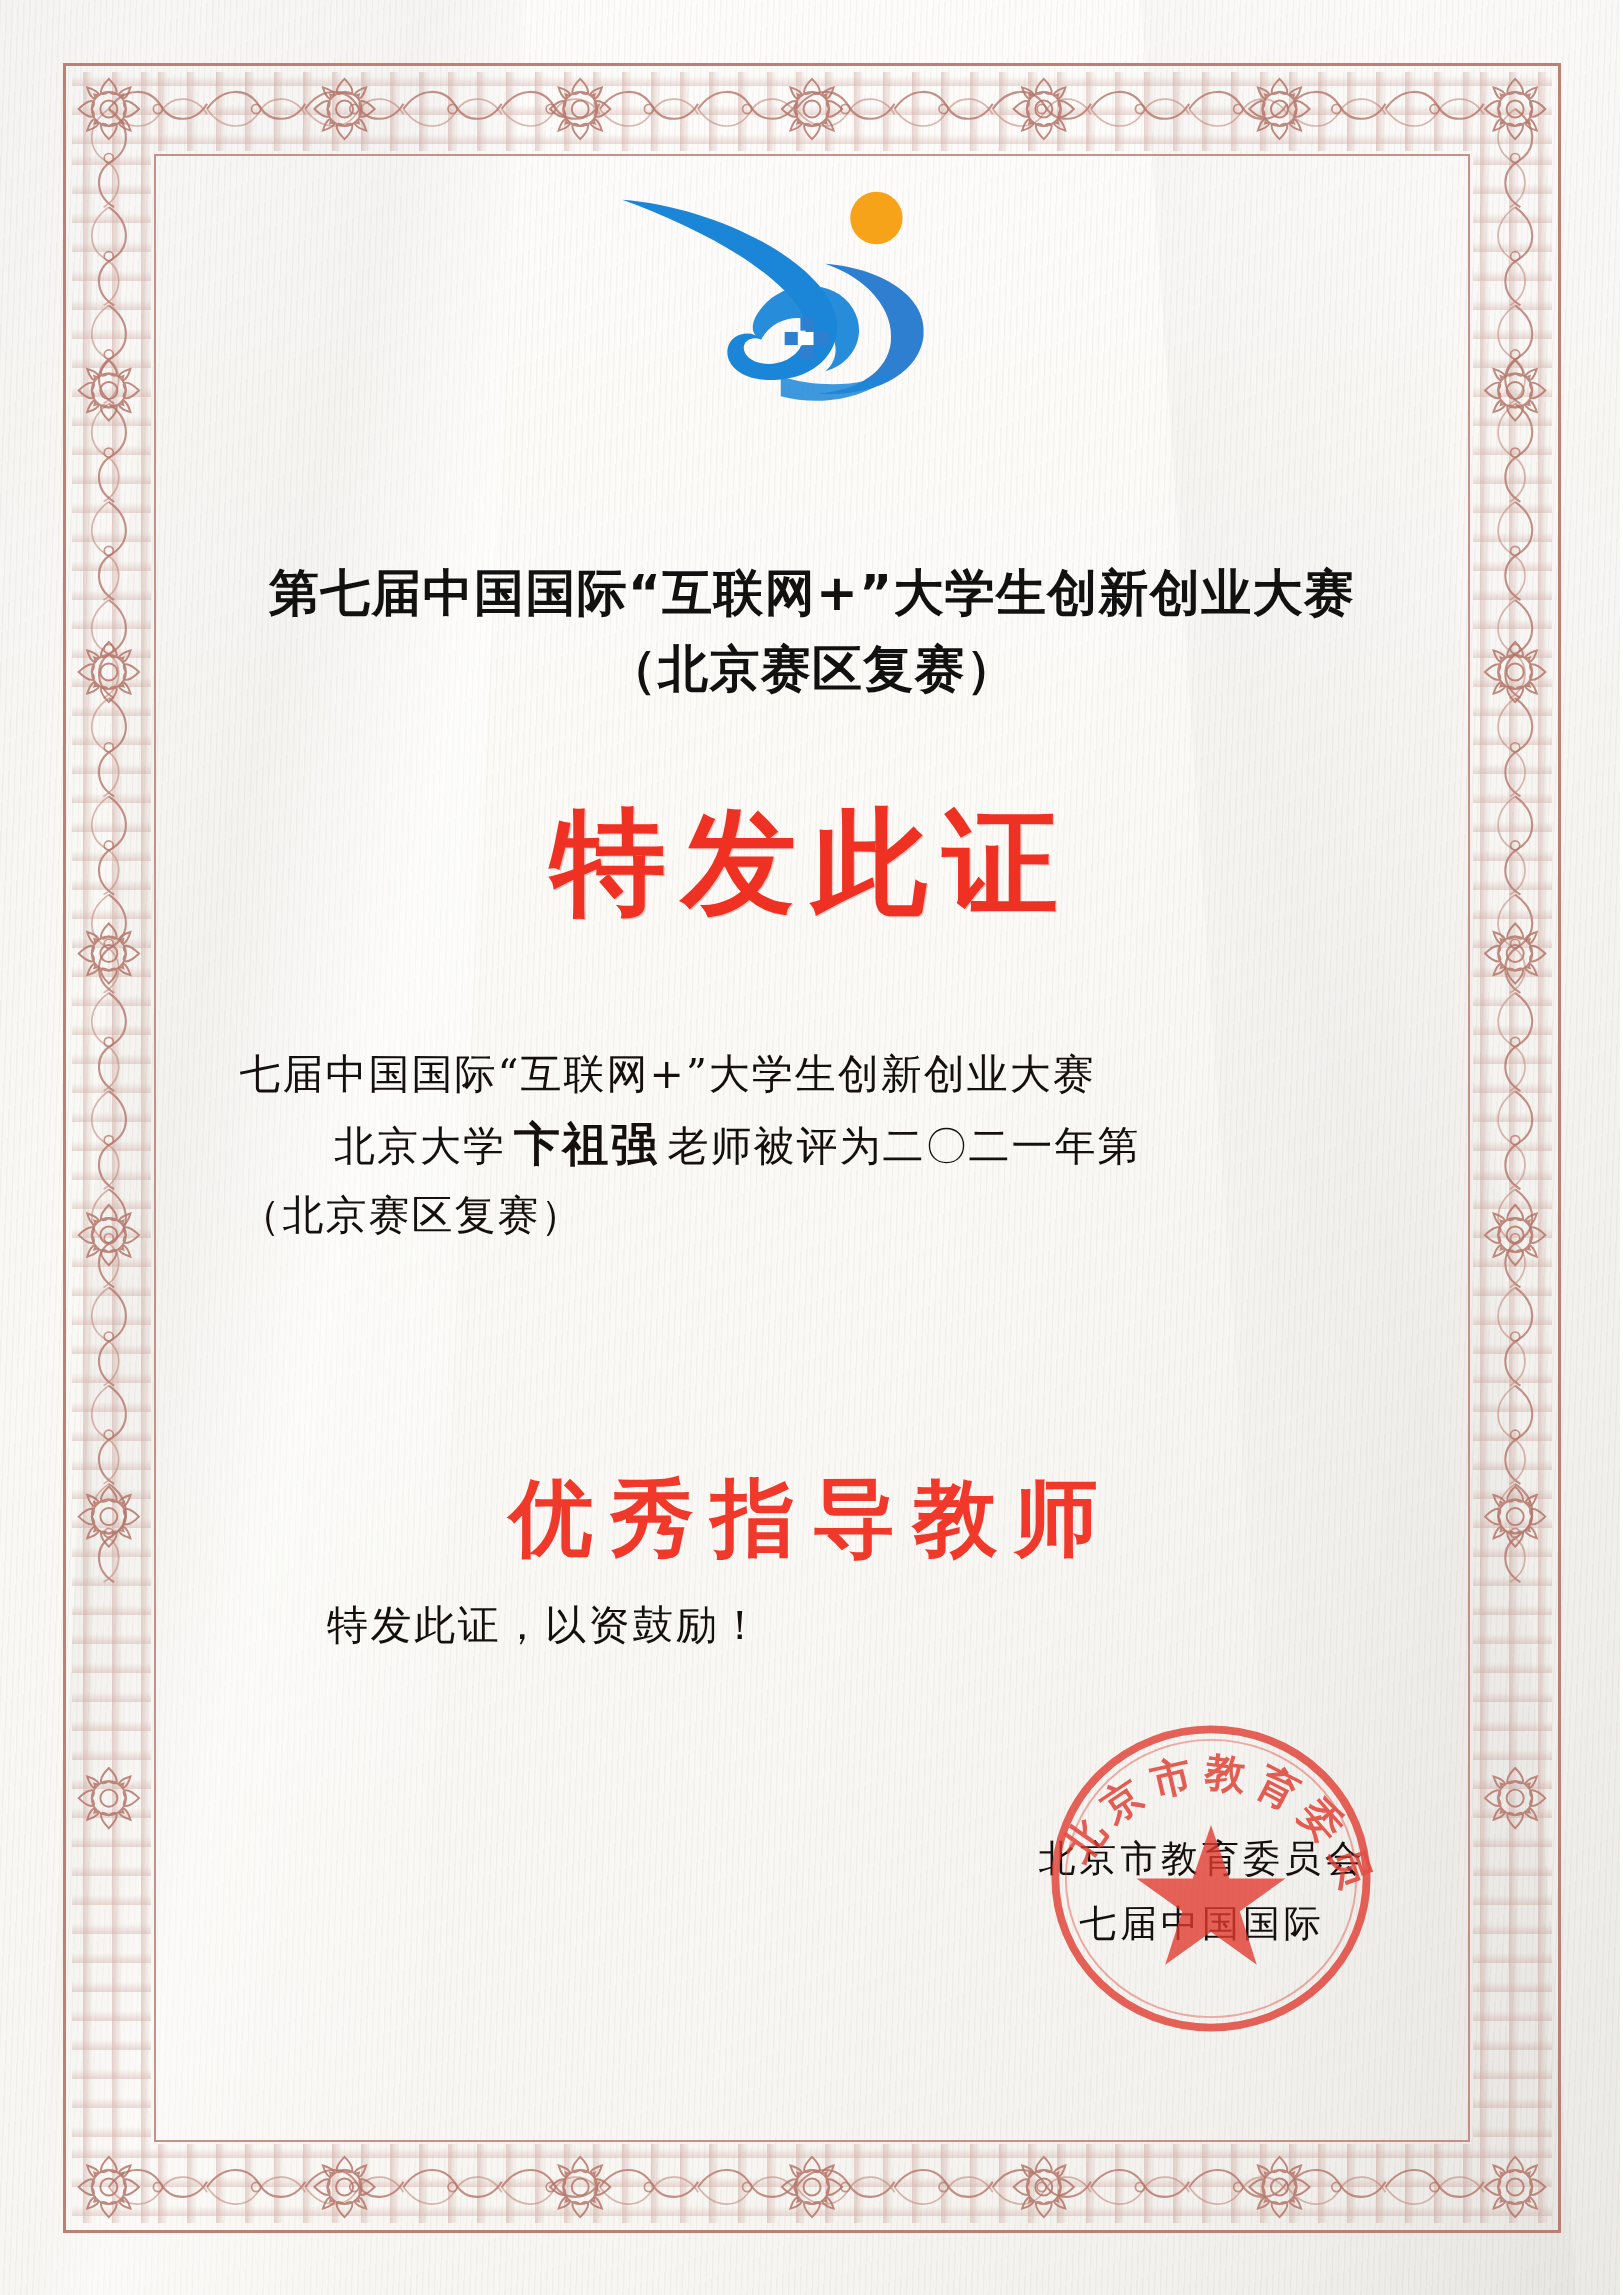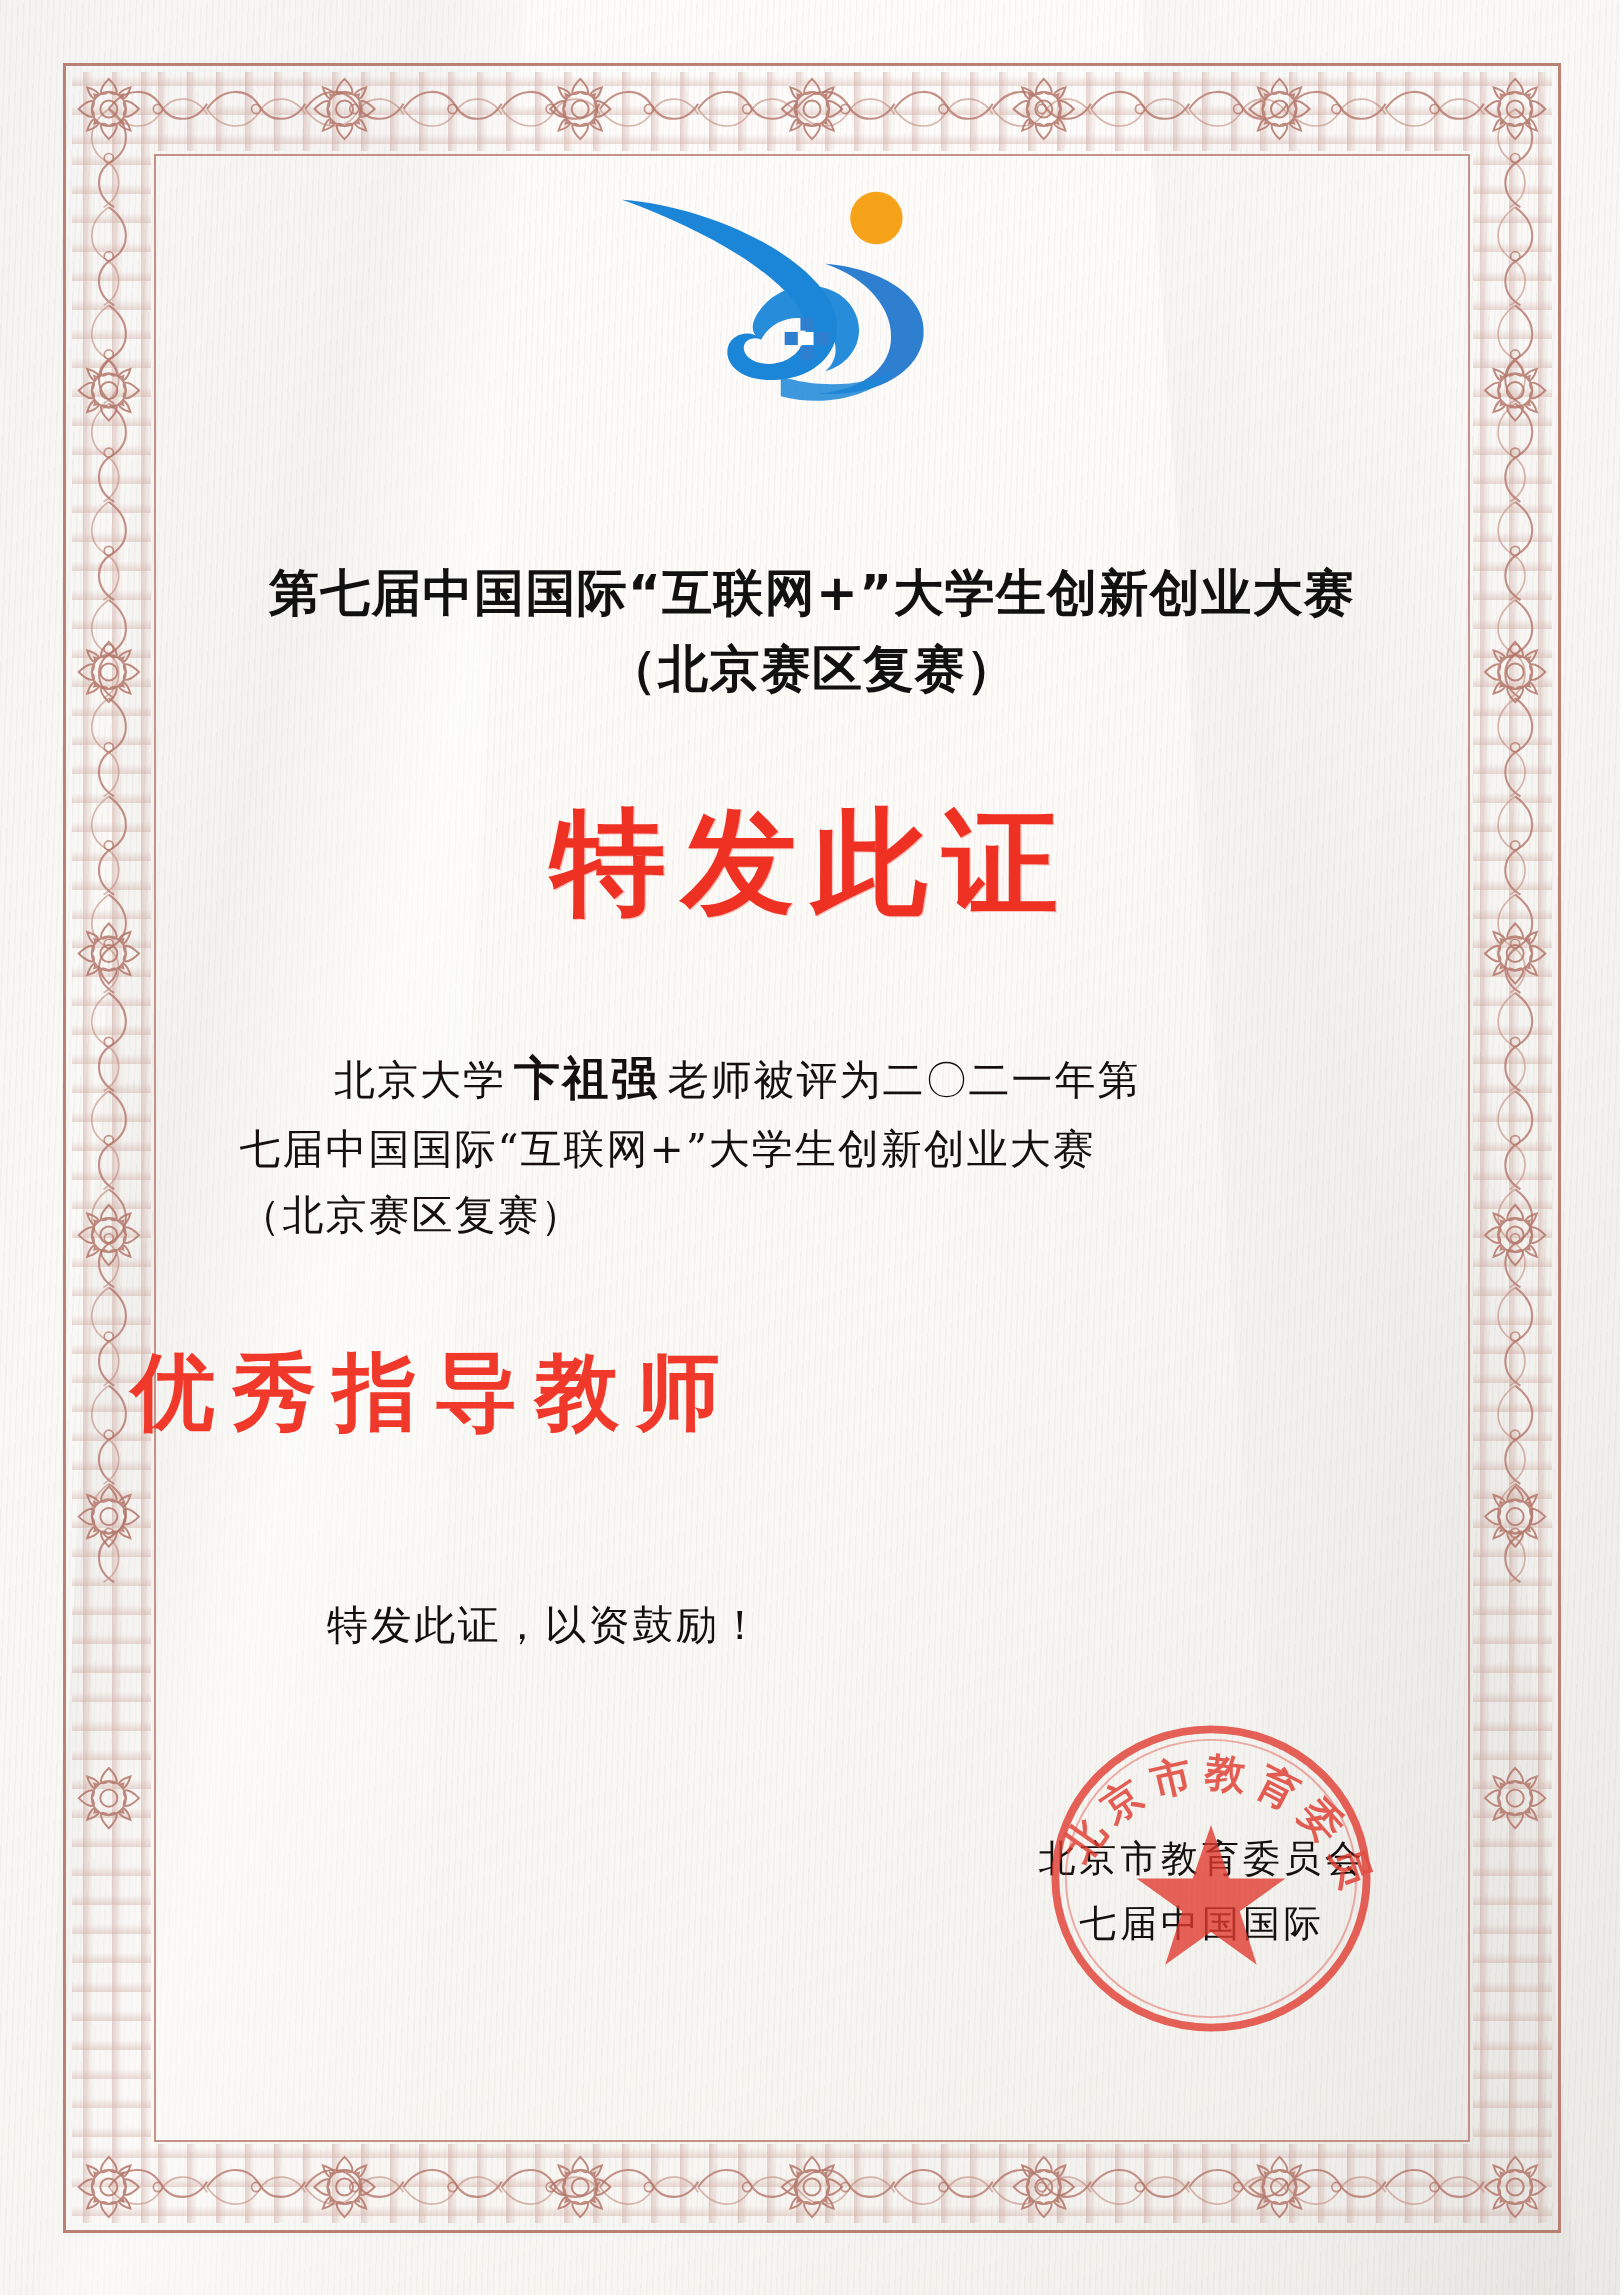--- a/index.html
+++ b/index.html
@@ -162,22 +162,23 @@
   .awardee-name {
     font-family: "DejaVu Serif", serif;
     font-weight: 700;
     font-size: 46px;
     letter-spacing: 2.6px;
     padding: 0 7.9px;
   }
 
   .honor-title {
     position: absolute;
-    left: 131px; top: 1336px;
+    left: 131px; top: 1462px;
     width: 1362px;
+    text-align: center;
     font-family: "DejaVu Serif", serif;
     font-weight: 700;
     font-size: 84px;
     letter-spacing: 17px;
     color: #f0392b;
   }
 
   .closing {
     position: absolute;
     left: 327px; top: 1598px;
@@ -368,24 +369,24 @@
   </div>
 
   <div class="title-block">
     <div class="title-line1">第七届中国国际“互联网+”大学生创新创业大赛</div>
     <div class="title-line2">（北京赛区复赛）</div>
   </div>
 
   <div class="main-title">特发此证</div>
 
   <div class="body-block">
+    <div class="body-line l2">七届中国国际“互联网+”大学生创新创业大赛</div>
     <div class="body-line l1">
       <span>北京大学</span><span class="awardee-name">卞祖强</span><span>老师被评为二〇二一年第</span>
     </div>
-    <div class="body-line l2">七届中国国际“互联网+”大学生创新创业大赛</div>
     <div class="body-line l3">（北京赛区复赛）</div>
   </div>
 
   <div class="honor-title">优秀指导教师</div>
 
   <div class="closing">特发此证，以资鼓励！</div>
 
   <div class="issuer-block">
     <div>北京市教育委员会</div>
     <div>七届中国国际</div>

